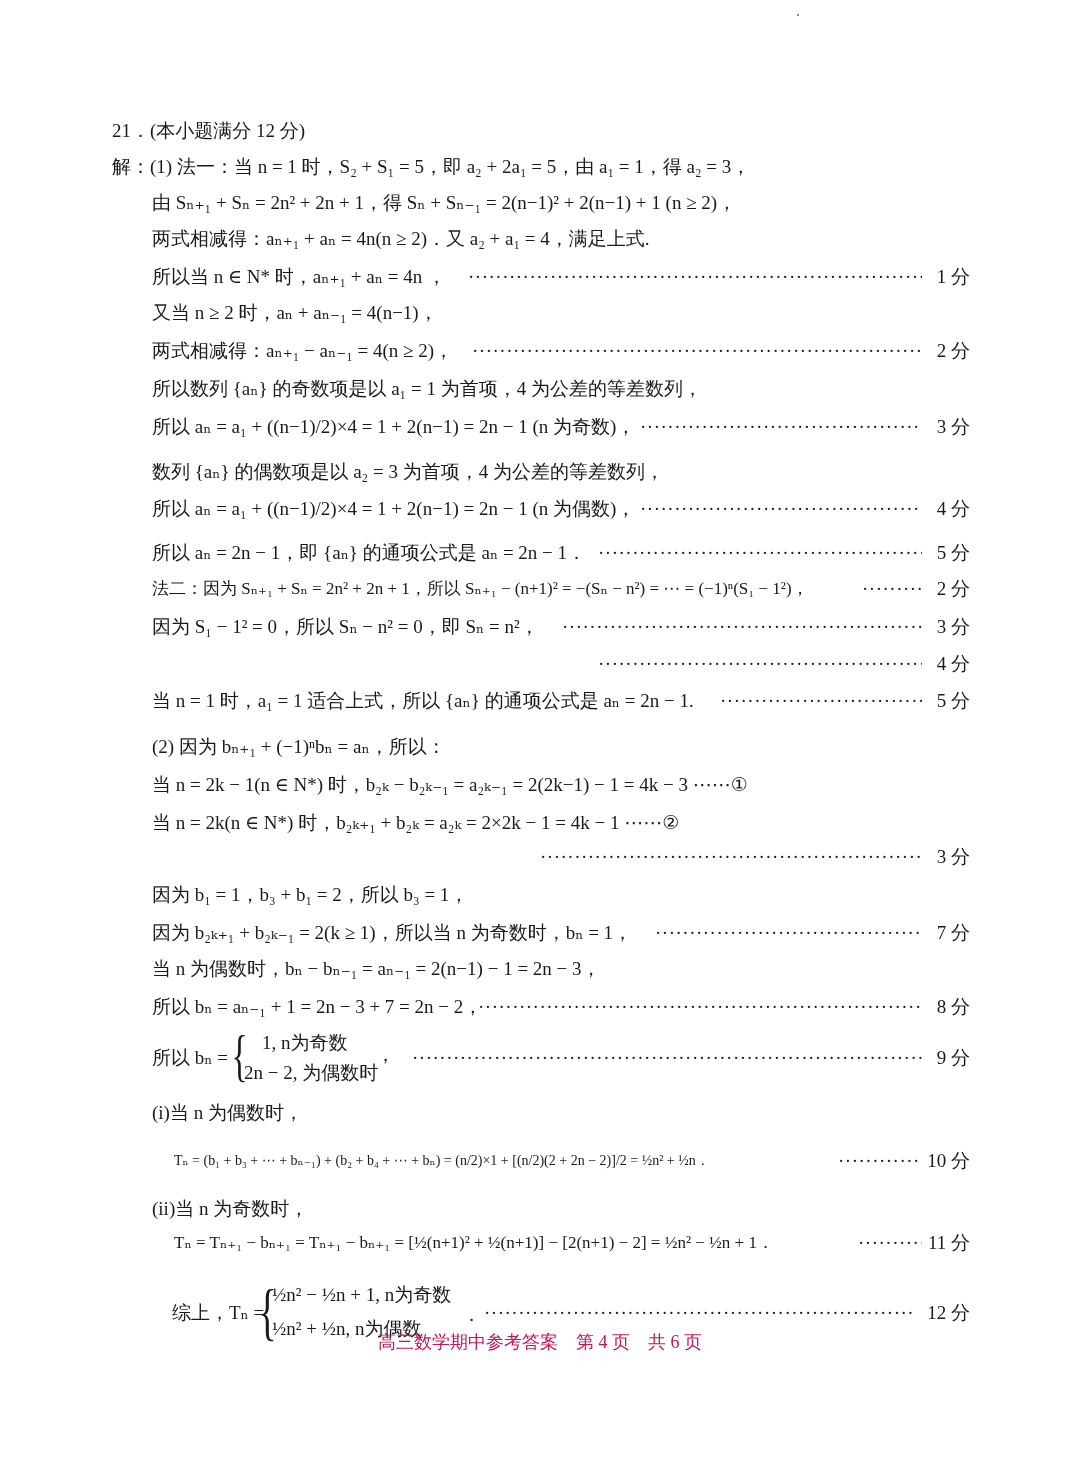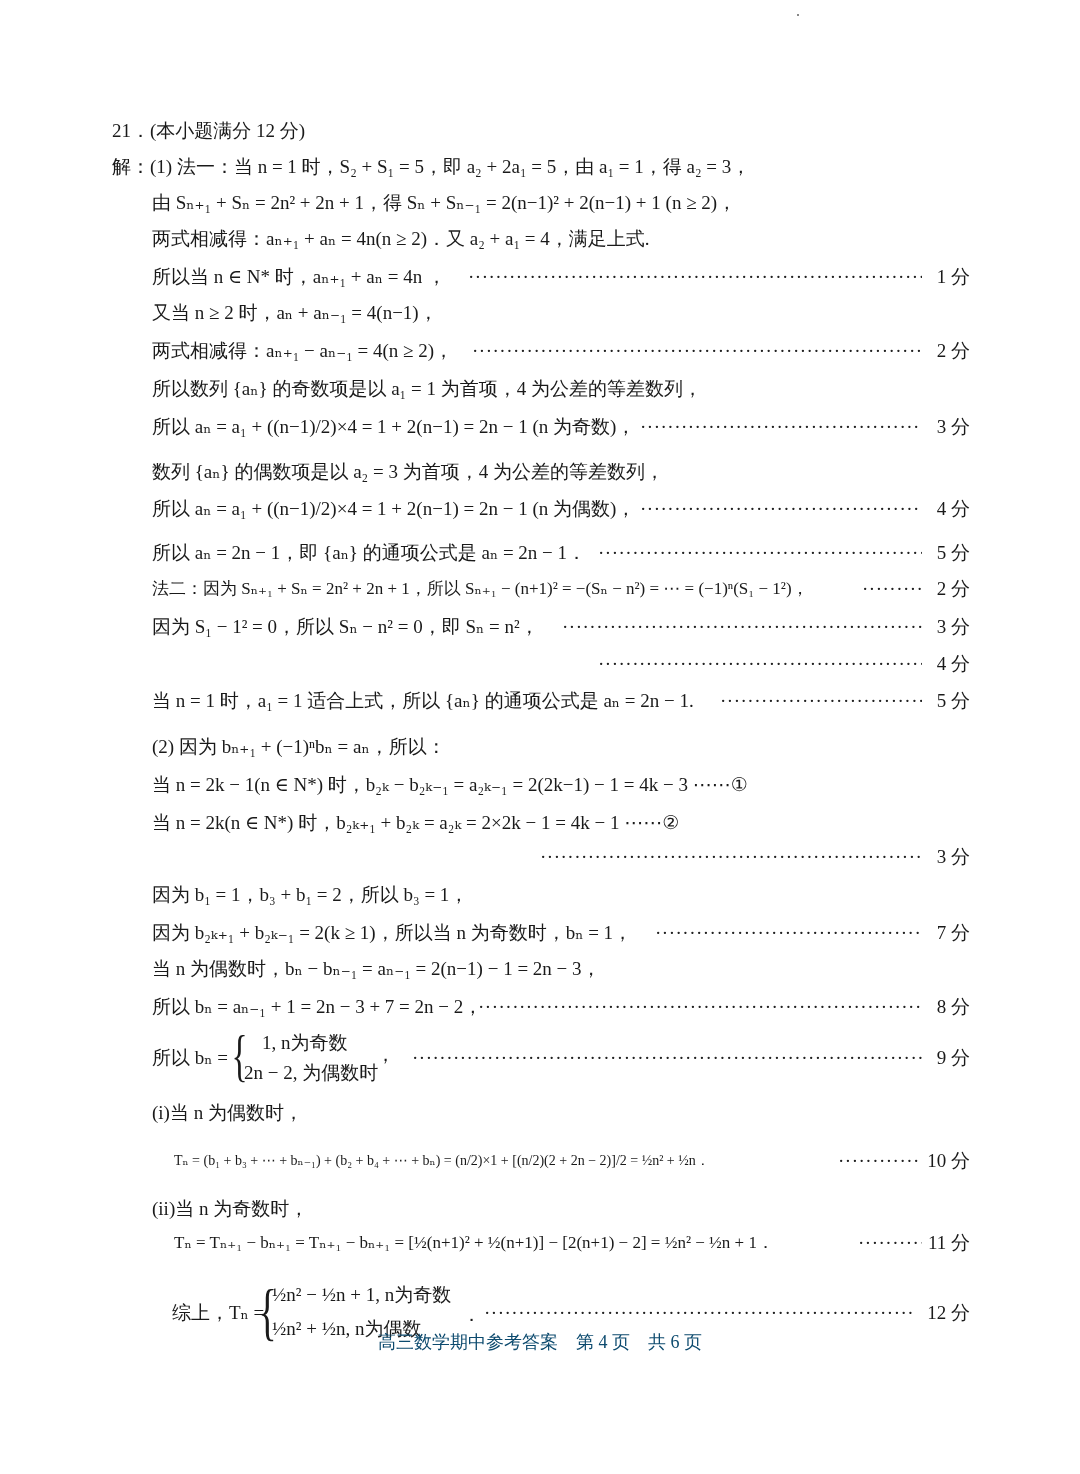--- a/index.html
+++ b/index.html
@@ -3,21 +3,21 @@
 <meta charset="utf-8">
 <style>
   html, body { margin:0; padding:0; background:#ffffff; }
   body { width:1080px; height:1474px; position:relative; overflow:hidden;
          font-family:"Liberation Serif","DejaVu Serif",serif; color:#1a1a1a; font-size:19px; }
   .line { position:absolute; left:0; right:0; height:34px; white-space:nowrap; }
   .txt { position:absolute; top:0; line-height:34px; }
   .dots { position:absolute; top:0; line-height:34px; letter-spacing:0.5px; color:#222; overflow:hidden; }
   .score { position:absolute; right:110px; top:0; line-height:34px; }
   .brace { display:inline-block; font-size:56px; line-height:60px; vertical-align:middle; font-weight:100; transform:scaleX(0.6); }
-  .footer { position:absolute; top:1330px; left:0; right:0; text-align:center; font-size:18px; color:#0c4a6e; }
+  .footer { position:absolute; top:1330px; left:0; right:0; text-align:center; font-size:18px; color:#be185d; }
   .speck { position:absolute; left:797px; top:14px; width:2px; height:2px; background:#888; }
 </style>
 </head>
 <body>
 
 <div class="speck"></div>
 
 <div class="line" style="top:114px">
   <span class="txt" style="left:112px">21．(本小题满分 12 分)</span>
 </div>

